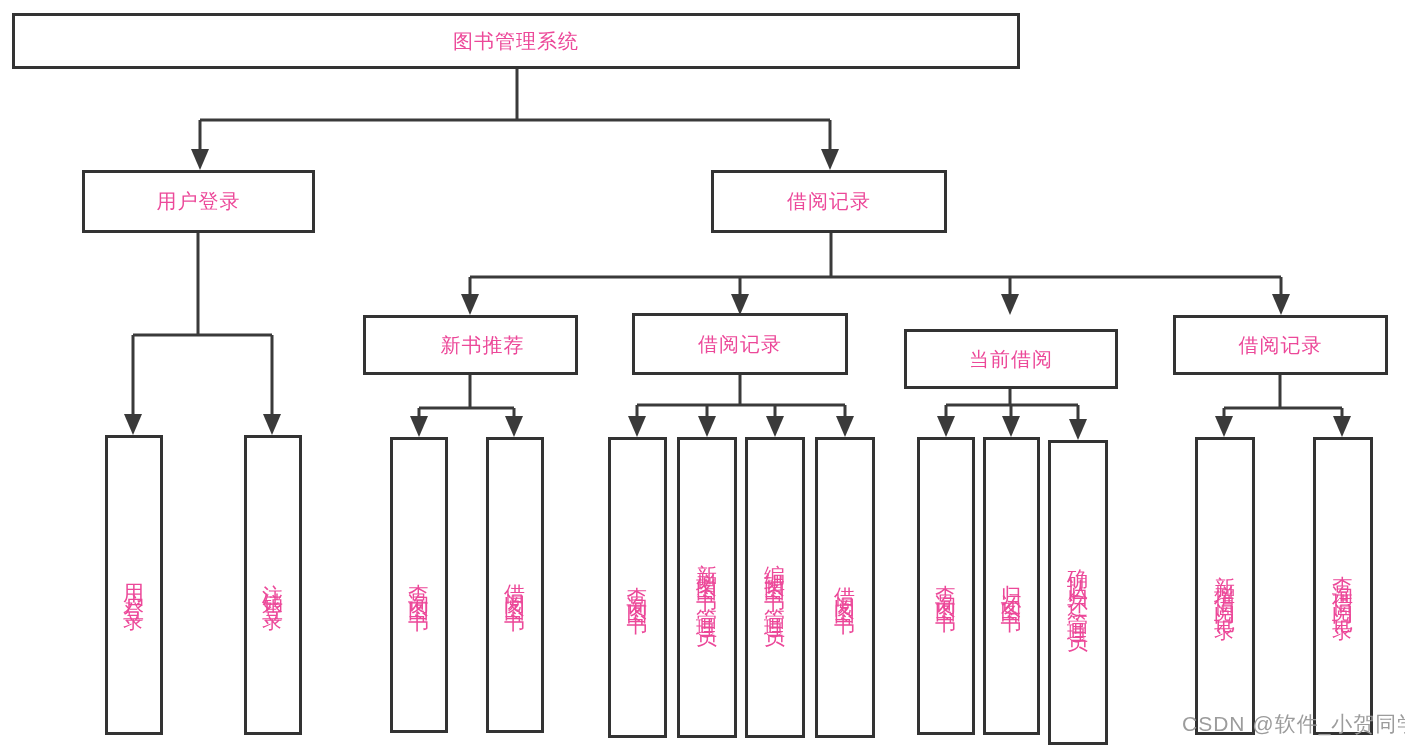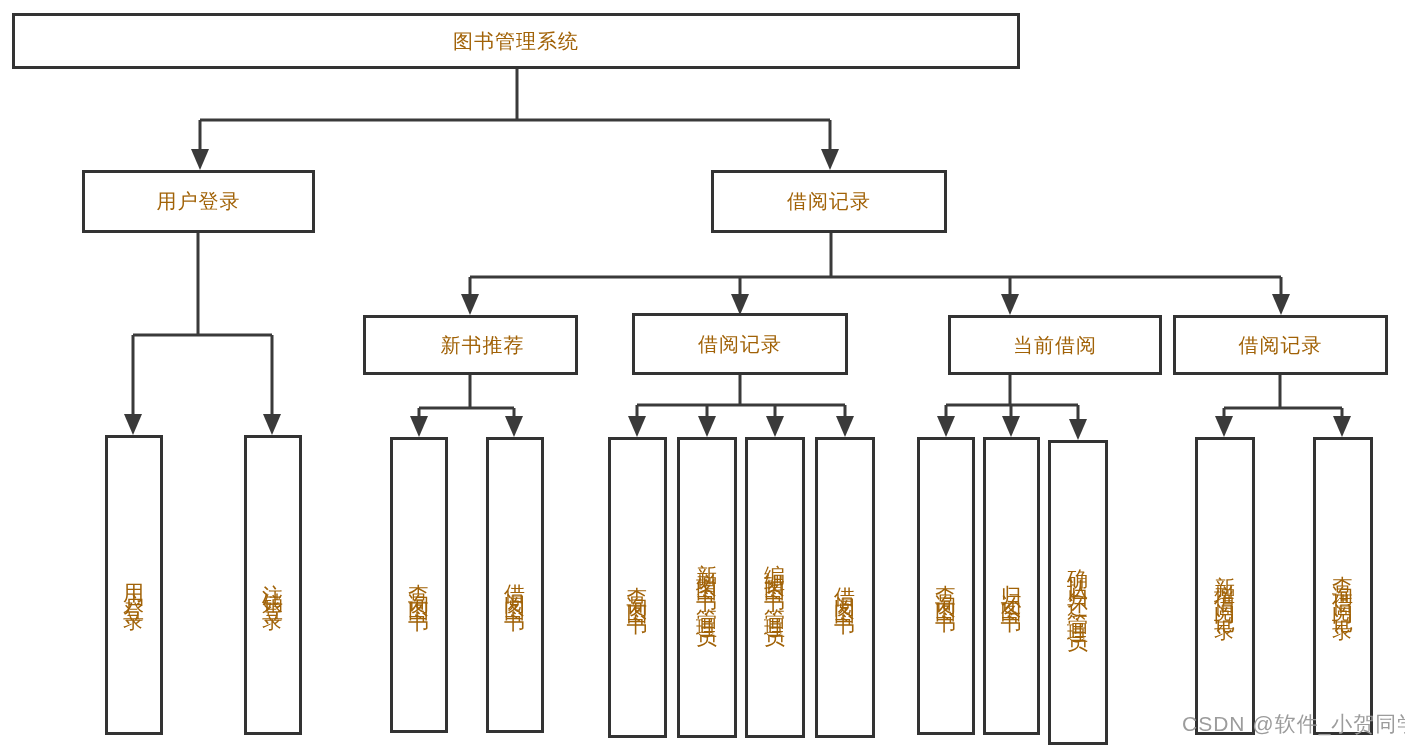--- a/index.html
+++ b/index.html
@@ -23,38 +23,38 @@
     height: 747px;
   }
   .node {
     position: absolute;
     box-sizing: border-box;
     border: 3px solid #333333;
     background: #ffffff;
     display: flex;
     align-items: center;
     justify-content: center;
-    color: #a16207;
+    color: #ec4899;
   }
   .hbox { font-size: 20px; letter-spacing: 1px; }
   .vbox .lbl {
     writing-mode: vertical-rl;
     text-orientation: mixed;
     font-size: 21px;
     letter-spacing: 9px;
     line-height: 1;
     white-space: nowrap;
   }
   
   #n-root            { left: 12px;   top: 13px;  width: 1008px; height: 56px; }
   #n-user-login      { left: 82px;   top: 170px; width: 233px;  height: 63px; }
   #n-book-mgmt       { left: 711px;  top: 170px; width: 236px;  height: 63px; }
   #n-new-book-rec    { left: 363px;  top: 315px; width: 215px;  height: 60px; padding-left: 24px; }
   #n-book-borrow     { left: 632px;  top: 313px; width: 216px;  height: 62px; }
-  #n-current-borrow  { left: 904px;  top: 315px; width: 214px;  height: 60px; margin-left: 44px; }
+  #n-current-borrow  { left: 904px;  top: 329px; width: 214px;  height: 60px; }
   #n-borrow-records  { left: 1173px; top: 315px; width: 215px;  height: 60px; text-align: center; }
   #n-leaf-ul         { left: 105px;  top: 435px; width: 58px;   height: 300px; }
   #n-leaf-logout     { left: 244px;  top: 435px; width: 58px;   height: 300px; }
   #n-leaf-nbr-q      { left: 390px;  top: 437px; width: 58px;   height: 296px; }
   #n-leaf-nbr-b      { left: 486px;  top: 437px; width: 58px;   height: 296px; }
   #n-leaf-bb-q       { left: 608px;  top: 437px; width: 59px;   height: 301px; }
   #n-leaf-bb-add     { left: 677px;  top: 437px; width: 60px;   height: 301px; }
   #n-leaf-bb-edit    { left: 745px;  top: 437px; width: 60px;   height: 301px; }
   #n-leaf-bb-borrow  { left: 815px;  top: 437px; width: 60px;   height: 301px; }
   #n-leaf-cb-q       { left: 917px;  top: 437px; width: 58px;   height: 298px; }

